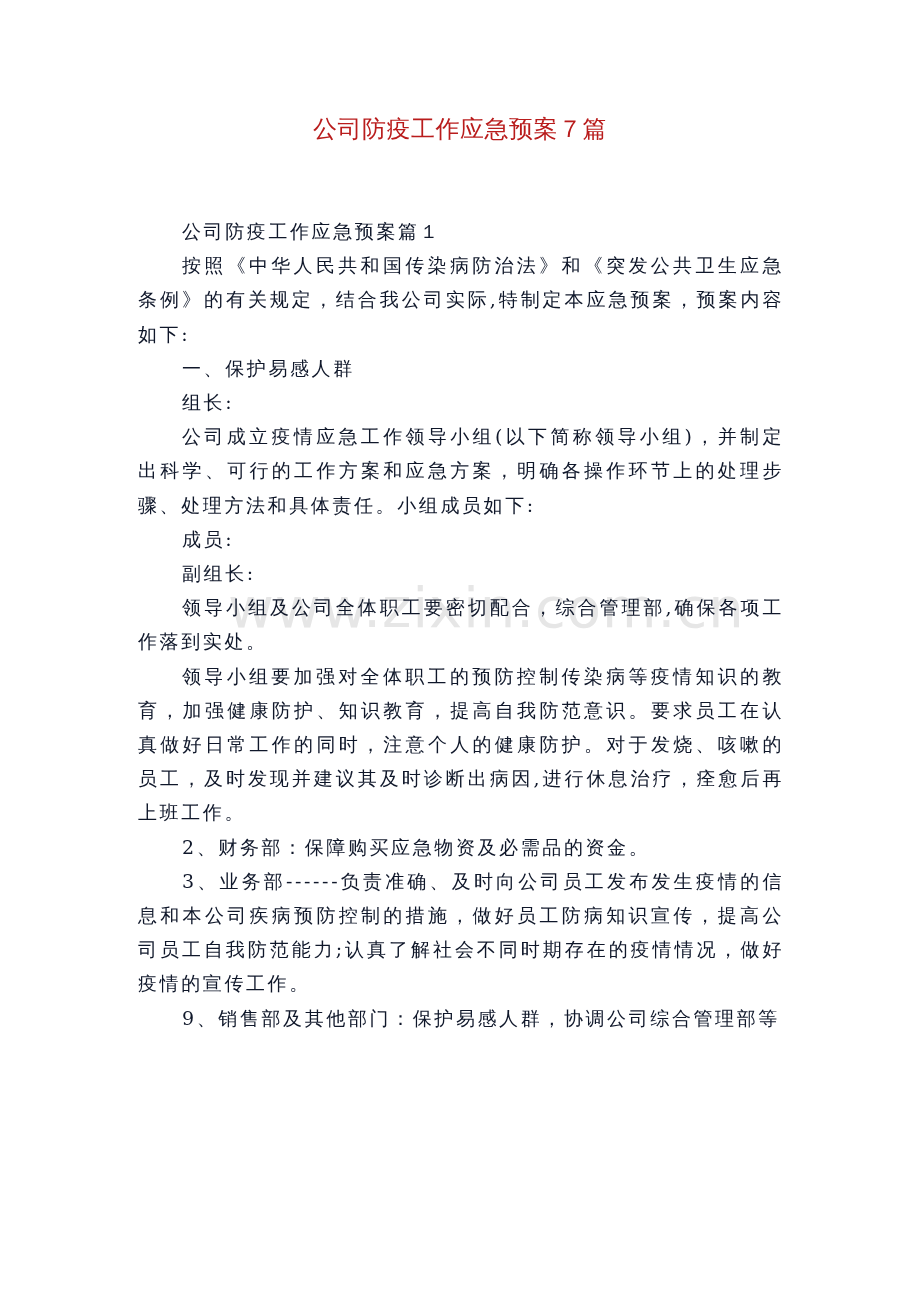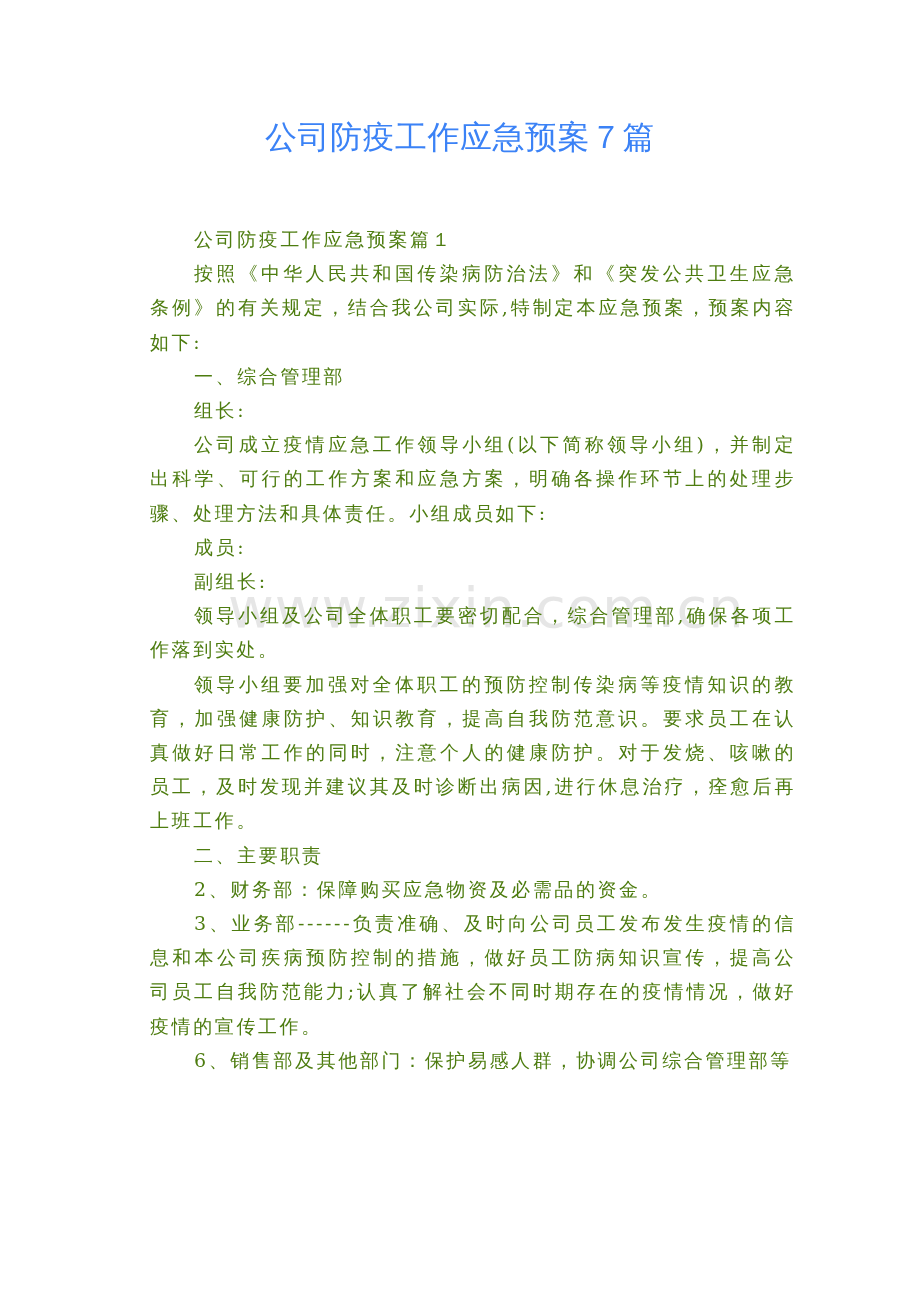--- a/index.html
+++ b/index.html
@@ -22,37 +22,35 @@
     height: 1302px;
     background: #ffffff;
   }
   .title {
     position: absolute;
     left: 0;
     top: 112px;
     width: 920px;
     text-align: center;
     font-family: "DejaVu Sans", "Liberation Sans", sans-serif;
-    font-size: 32px;
+    font-size: 24px;
     line-height: 34px;
-    color: #3b82f6;
+    color: #b91c1c;
     letter-spacing: 0.5px;
-    margin-top: 8px;
   }
   .body-text {
     position: absolute;
     left: 138px;
     top: 180px;
     width: 646px;
     font-size: 19px;
     line-height: 34.2px;
     letter-spacing: 2.6px;
     text-align: justify;
-    color: #4d7c0f;
-    margin-left: 12px;
+    color: #0f172a;
   }
   .para {
     margin: 0;
     padding: 0;
     text-indent: 44px;
     word-break: break-all;
   }
   .watermark {
     position: absolute;
     left: 228px;
@@ -78,26 +76,25 @@
 
 <div class="page">
 
   <div class="watermark">www.zixin.com.cn</div>
 
   <div class="title content-layer">公司防疫工作应急预案７篇</div>
 
   <div class="body-text content-layer">
     <p class="para">公司防疫工作应急预案篇１</p>
     <p class="para">按照《中华人民共和国传染病防治法》和《突发公共卫生应急条例》的有关规定，结合我公司实际,特制定本应急预案，预案内容如下:</p>
-    <p class="para">一、综合管理部</p>
+    <p class="para">一、保护易感人群</p>
     <p class="para">组长:</p>
     <p class="para">公司成立疫情应急工作领导小组(以下简称领导小组)，并制定出科学、可行的工作方案和应急方案，明确各操作环节上的处理步骤、处理方法和具体责任。小组成员如下:</p>
     <p class="para">成员:</p>
     <p class="para">副组长:</p>
     <p class="para">领导小组及公司全体职工要密切配合，综合管理部,确保各项工作落到实处。</p>
     <p class="para">领导小组要加强对全体职工的预防控制传染病等疫情知识的教育，加强健康防护、知识教育，提高自我防范意识。要求员工在认真做好日常工作的同时，注意个人的健康防护。对于发烧、咳嗽的员工，及时发现并建议其及时诊断出病因,进行休息治疗，痊愈后再上班工作。</p>
-    <p class="para">二、主要职责</p>
     <p class="para">2、财务部：保障购买应急物资及必需品的资金。</p>
     <p class="para">3、业务部------负责准确、及时向公司员工发布发生疫情的信息和本公司疾病预防控制的措施，做好员工防病知识宣传，提高公司员工自我防范能力;认真了解社会不同时期存在的疫情情况，做好疫情的宣传工作。</p>
-    <p class="para">6、销售部及其他部门：保护易感人群，协调公司综合管理部等</p>
+    <p class="para">9、销售部及其他部门：保护易感人群，协调公司综合管理部等</p>
   </div>
 
 </div>
 
 </body></html>

